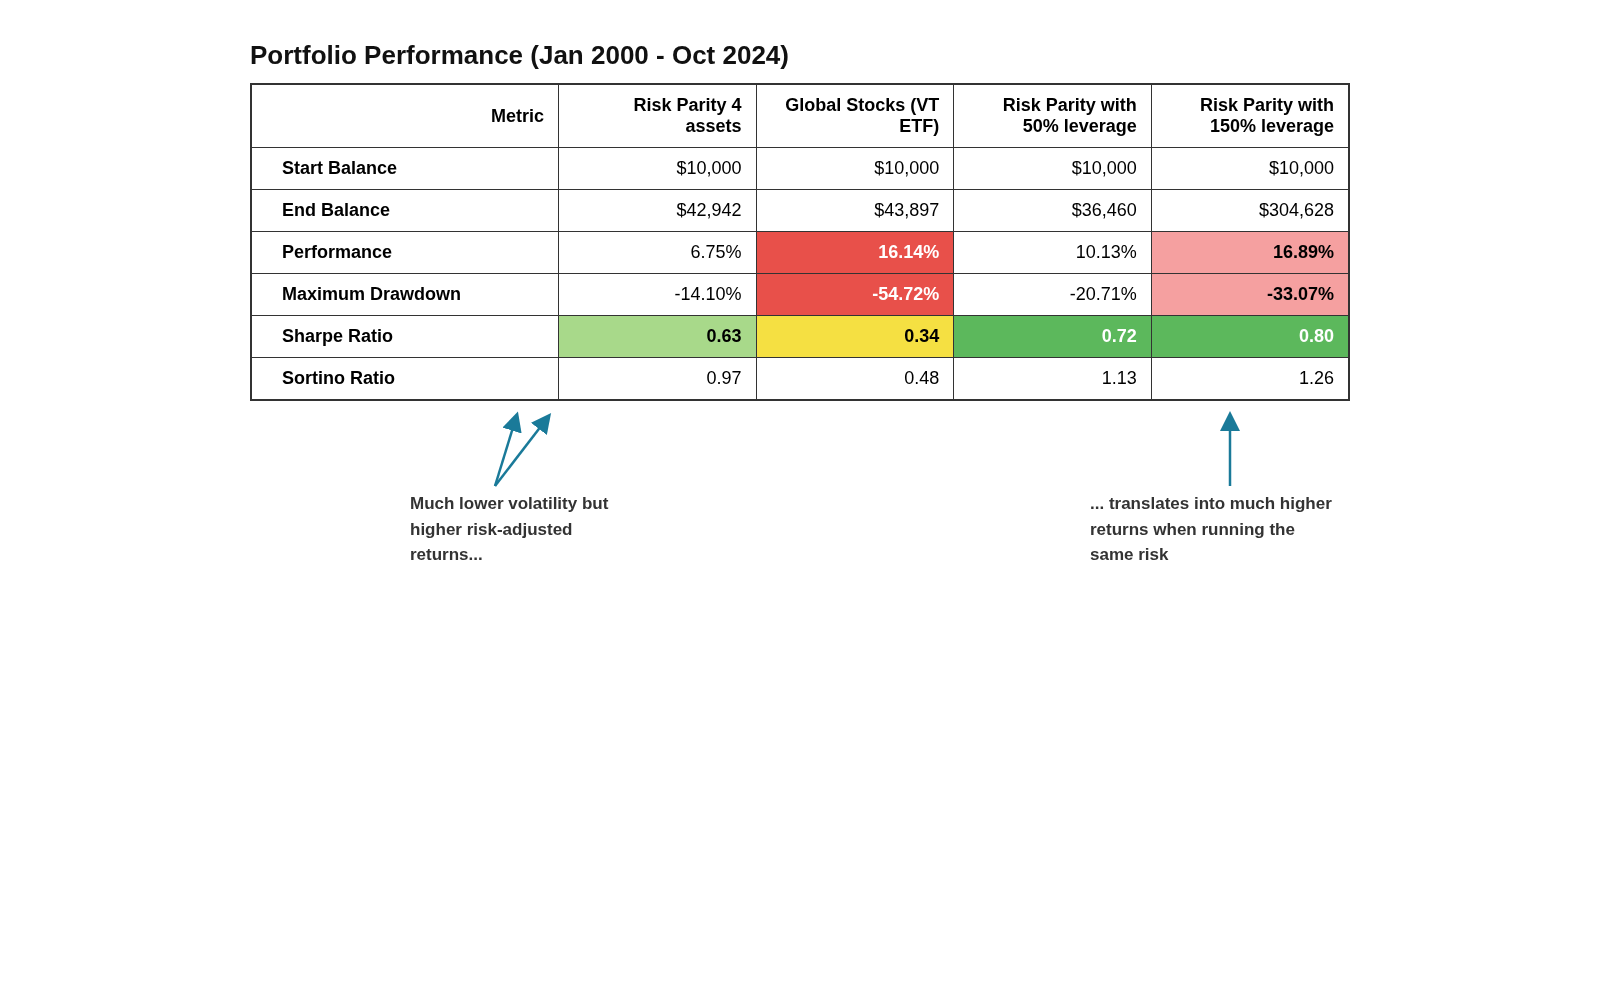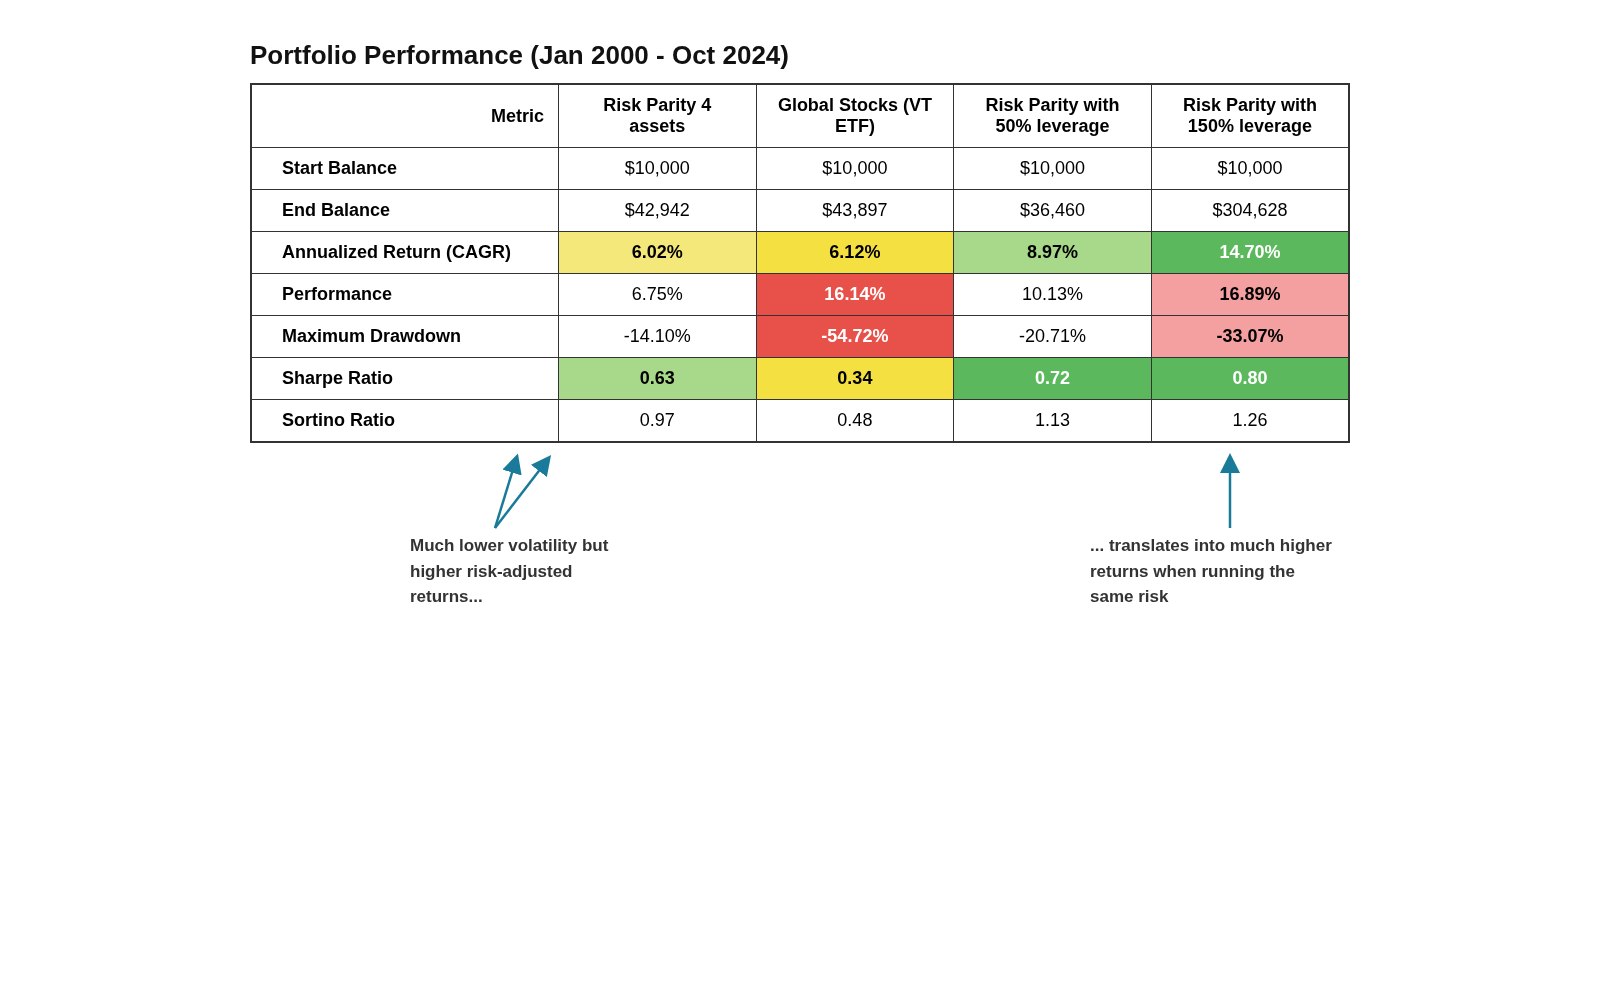--- a/index.html
+++ b/index.html
@@ -24,21 +24,21 @@
       color: #111;
     }
     table {
       border-collapse: collapse;
       width: 100%;
       border: 2px solid #333;
     }
     th, td {
       border: 1.5px solid #333;
       padding: 10px 14px;
-      text-align: center;
+      text-align: right;
       font-size: 18px;
     }
     th {
       font-weight: bold;
       vertical-align: middle;
     }
     .col-metric {
       text-align: right;
       font-weight: bold;
       width: 28%;
@@ -132,27 +132,20 @@
           <td>$10,000</td>
         </tr>
         <tr>
           <td class="metric-cell">End Balance</td>
           <td>$42,942</td>
           <td>$43,897</td>
           <td>$36,460</td>
           <td>$304,628</td>
         </tr>
         <tr>
-          <td class="metric-cell">Annualized Return (CAGR)</td>
-          <td class="bg-light-yellow bold">6.02%</td>
-          <td class="bg-yellow bold">6.12%</td>
-          <td class="bg-light-green bold">8.97%</td>
-          <td class="bg-green bold">14.70%</td>
-        </tr>
-        <tr>
           <td class="metric-cell">Performance</td>
           <td>6.75%</td>
           <td class="bg-red bold">16.14%</td>
           <td>10.13%</td>
           <td class="bg-light-red bold">16.89%</td>
         </tr>
         <tr>
           <td class="metric-cell">Maximum Drawdown</td>
           <td>-14.10%</td>
           <td class="bg-red bold">-54.72%</td>

